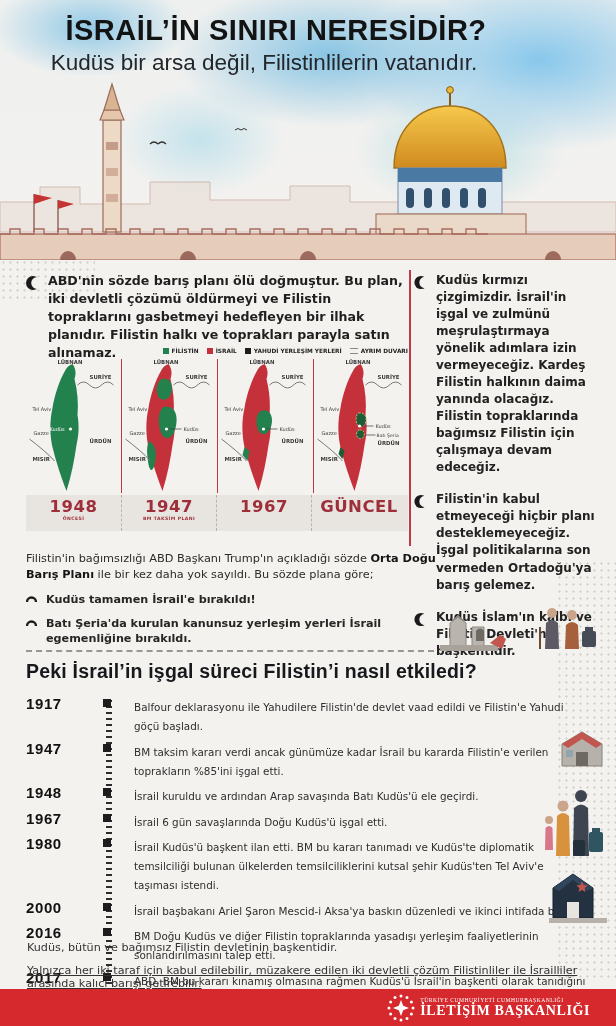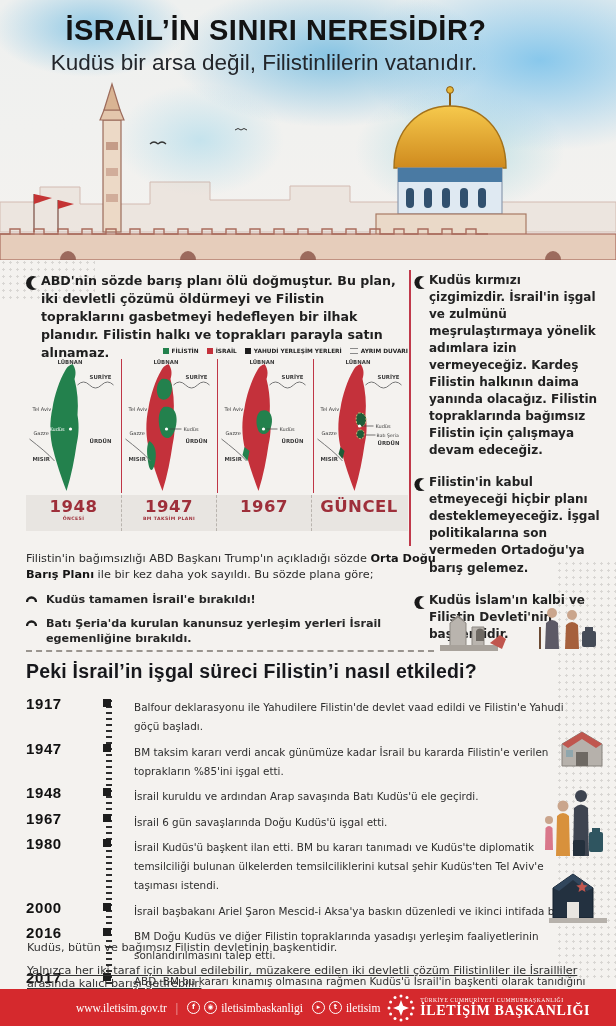--- a/index.html
+++ b/index.html
@@ -17,21 +17,21 @@
       radial-gradient(150px 90px at 460px 150px, rgba(120,200,215,.45), transparent 70%),
       radial-gradient(120px 80px at 200px 140px, rgba(160,215,235,.55), transparent 70%),
       linear-gradient(#eef0ef,#f4f2ef);}
   #title{position:absolute;left:0;top:14px;width:552px;text-align:center;
     font-size:29px;font-weight:bold;letter-spacing:.5px;color:#131313;font-family:"Liberation Sans",sans-serif;}
   #subtitle{position:absolute;left:0;top:50px;width:528px;text-align:center;
     font-size:22.5px;font-weight:400;color:#23262b;font-family:"Liberation Sans",sans-serif;}
   #skyline{position:absolute;left:0;bottom:0;}
   
   .crescent{flex:0 0 15px;margin-top:2px;}
-  .quote{display:flex;gap:0;}
+  .quote{display:flex;gap:7px;}
   #quote-left{position:absolute;left:26px;top:272px;width:382px;}
   #quote-left .qtext{font-size:12.6px;font-weight:bold;line-height:1.42;color:#1f1f1f;}
   #sidebar{position:absolute;left:414px;top:272px;width:186px;display:flex;flex-direction:column;gap:15px;}
   #sidebar .qtext{font-size:12px;font-weight:bold;line-height:1.42;color:#222;}
   #vline{position:absolute;left:409px;top:270px;width:1.5px;height:276px;background:#c0394a;}
   
   #maps{position:absolute;left:26px;top:344px;width:382px;}
   #legend{display:flex;justify-content:flex-end;align-items:center;gap:8px;height:13px;margin-bottom:2px;}
   .lg-item{display:flex;align-items:center;gap:3px;font-size:5.8px;font-weight:bold;color:#222;}
   .sw{width:6px;height:6px;display:inline-block;}
@@ -372,34 +372,20 @@
   <polygon points="4,22 24,8 44,22 38,25 24,14 10,25" fill="#31465c"></polygon>
   <rect x="18" y="36" width="12" height="16" fill="#e8e5e0"></rect>
   <path d="M33 24 l3.5 2.1 -0.9 -4 3.1-2.7 -4.1-0.3 -1.6-3.8 -1.6 3.8 -4.1 0.3 3.1 2.7 -0.9 4 Z" fill="#c0564e"></path>
   <rect x="0" y="52" width="58" height="5" fill="#b6b1ab"></rect>
 </svg>
 
 <div id="footer-line1">Kudüs, bütün ve bağımsız Filistin devletinin başkentidir.</div>
 <div id="footer-line2">Yalnızca her iki taraf için kabul edilebilir, müzakere edilen iki devletli çözüm Filistinliler ile İsrailliler arasında kalıcı barışı getirebilir.</div>
 
 <div id="bar">
-  <div id="bar-left">
-    <span>www.iletisim.gov.tr</span>
-    <span class="bar-sep">|</span>
-    <span class="soc">
-      <span class="ic">f</span>
-      <span class="ic">◉</span>
-      <span>iletisimbaskanligi</span>
-    </span>
-    <span class="soc">
-      <span class="ic">▸</span>
-      <span class="ic">t</span>
-      <span>iletisim</span>
-    </span>
-  </div>
   <div id="logo">
     <svg width="30" height="30" viewBox="0 0 30 30">
       <g fill="#fff">
         <circle cx="15" cy="3" r="1.5"></circle>
           <circle cx="21" cy="4.6" r="1.5"></circle>
           <circle cx="25.4" cy="9" r="1.5"></circle>
         <circle cx="27" cy="15" r="1.5"></circle>
           <circle cx="25.4" cy="21" r="1.5"></circle>
           <circle cx="21" cy="25.4" r="1.5"></circle>
         <circle cx="15" cy="27" r="1.5"></circle>

